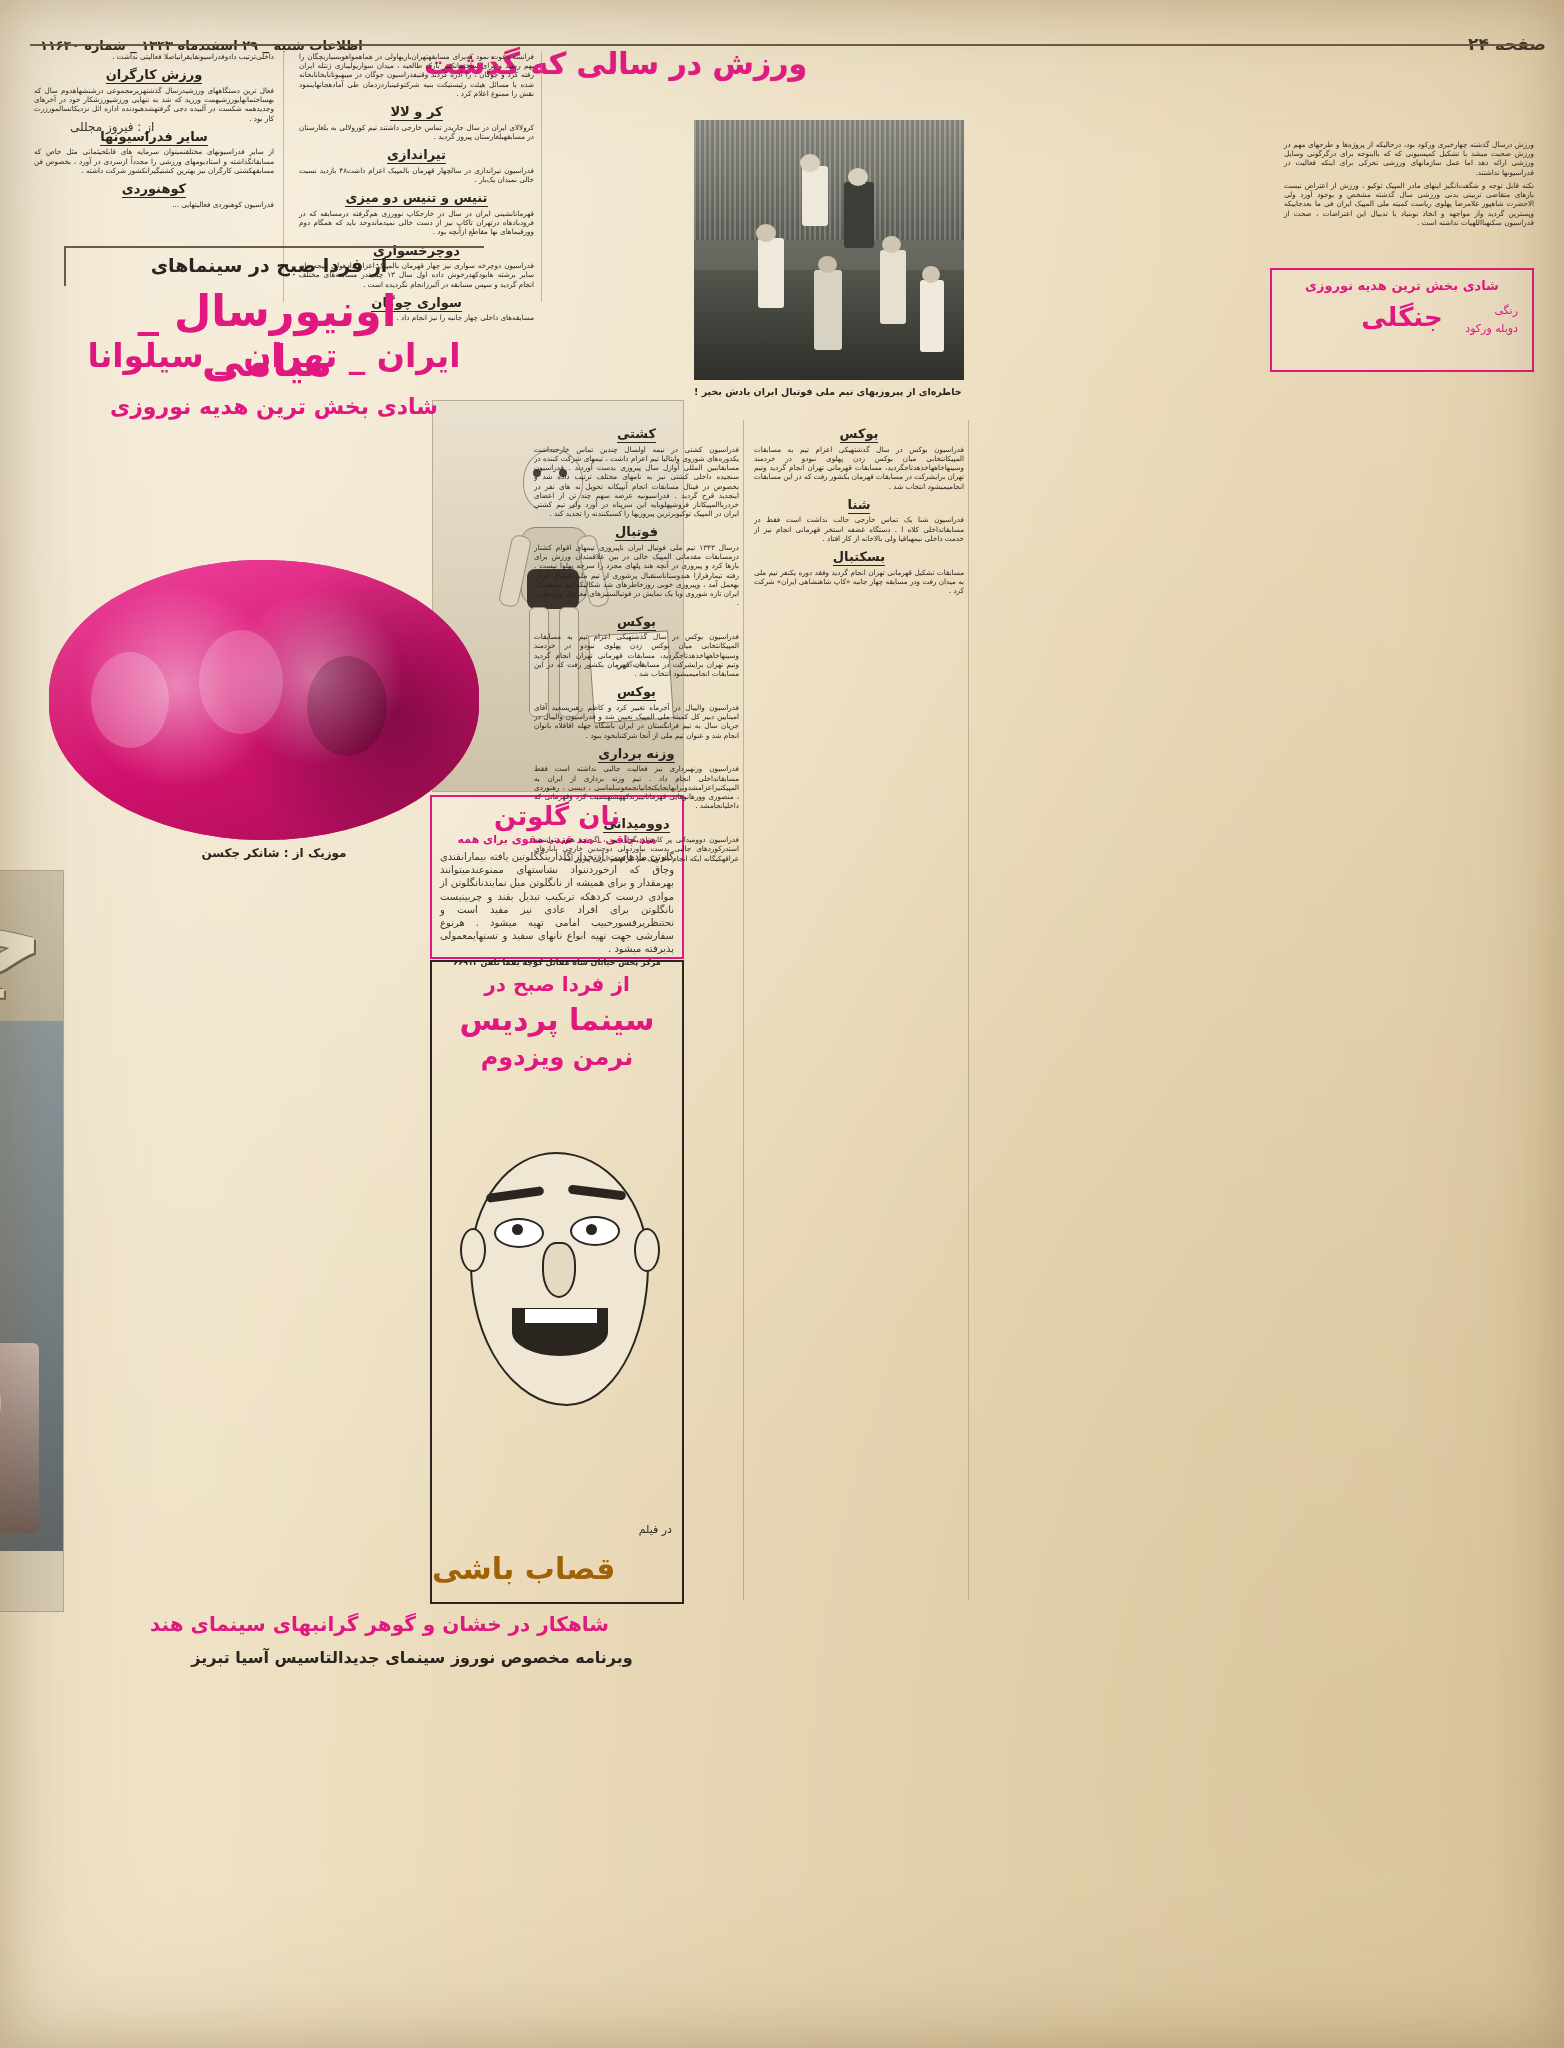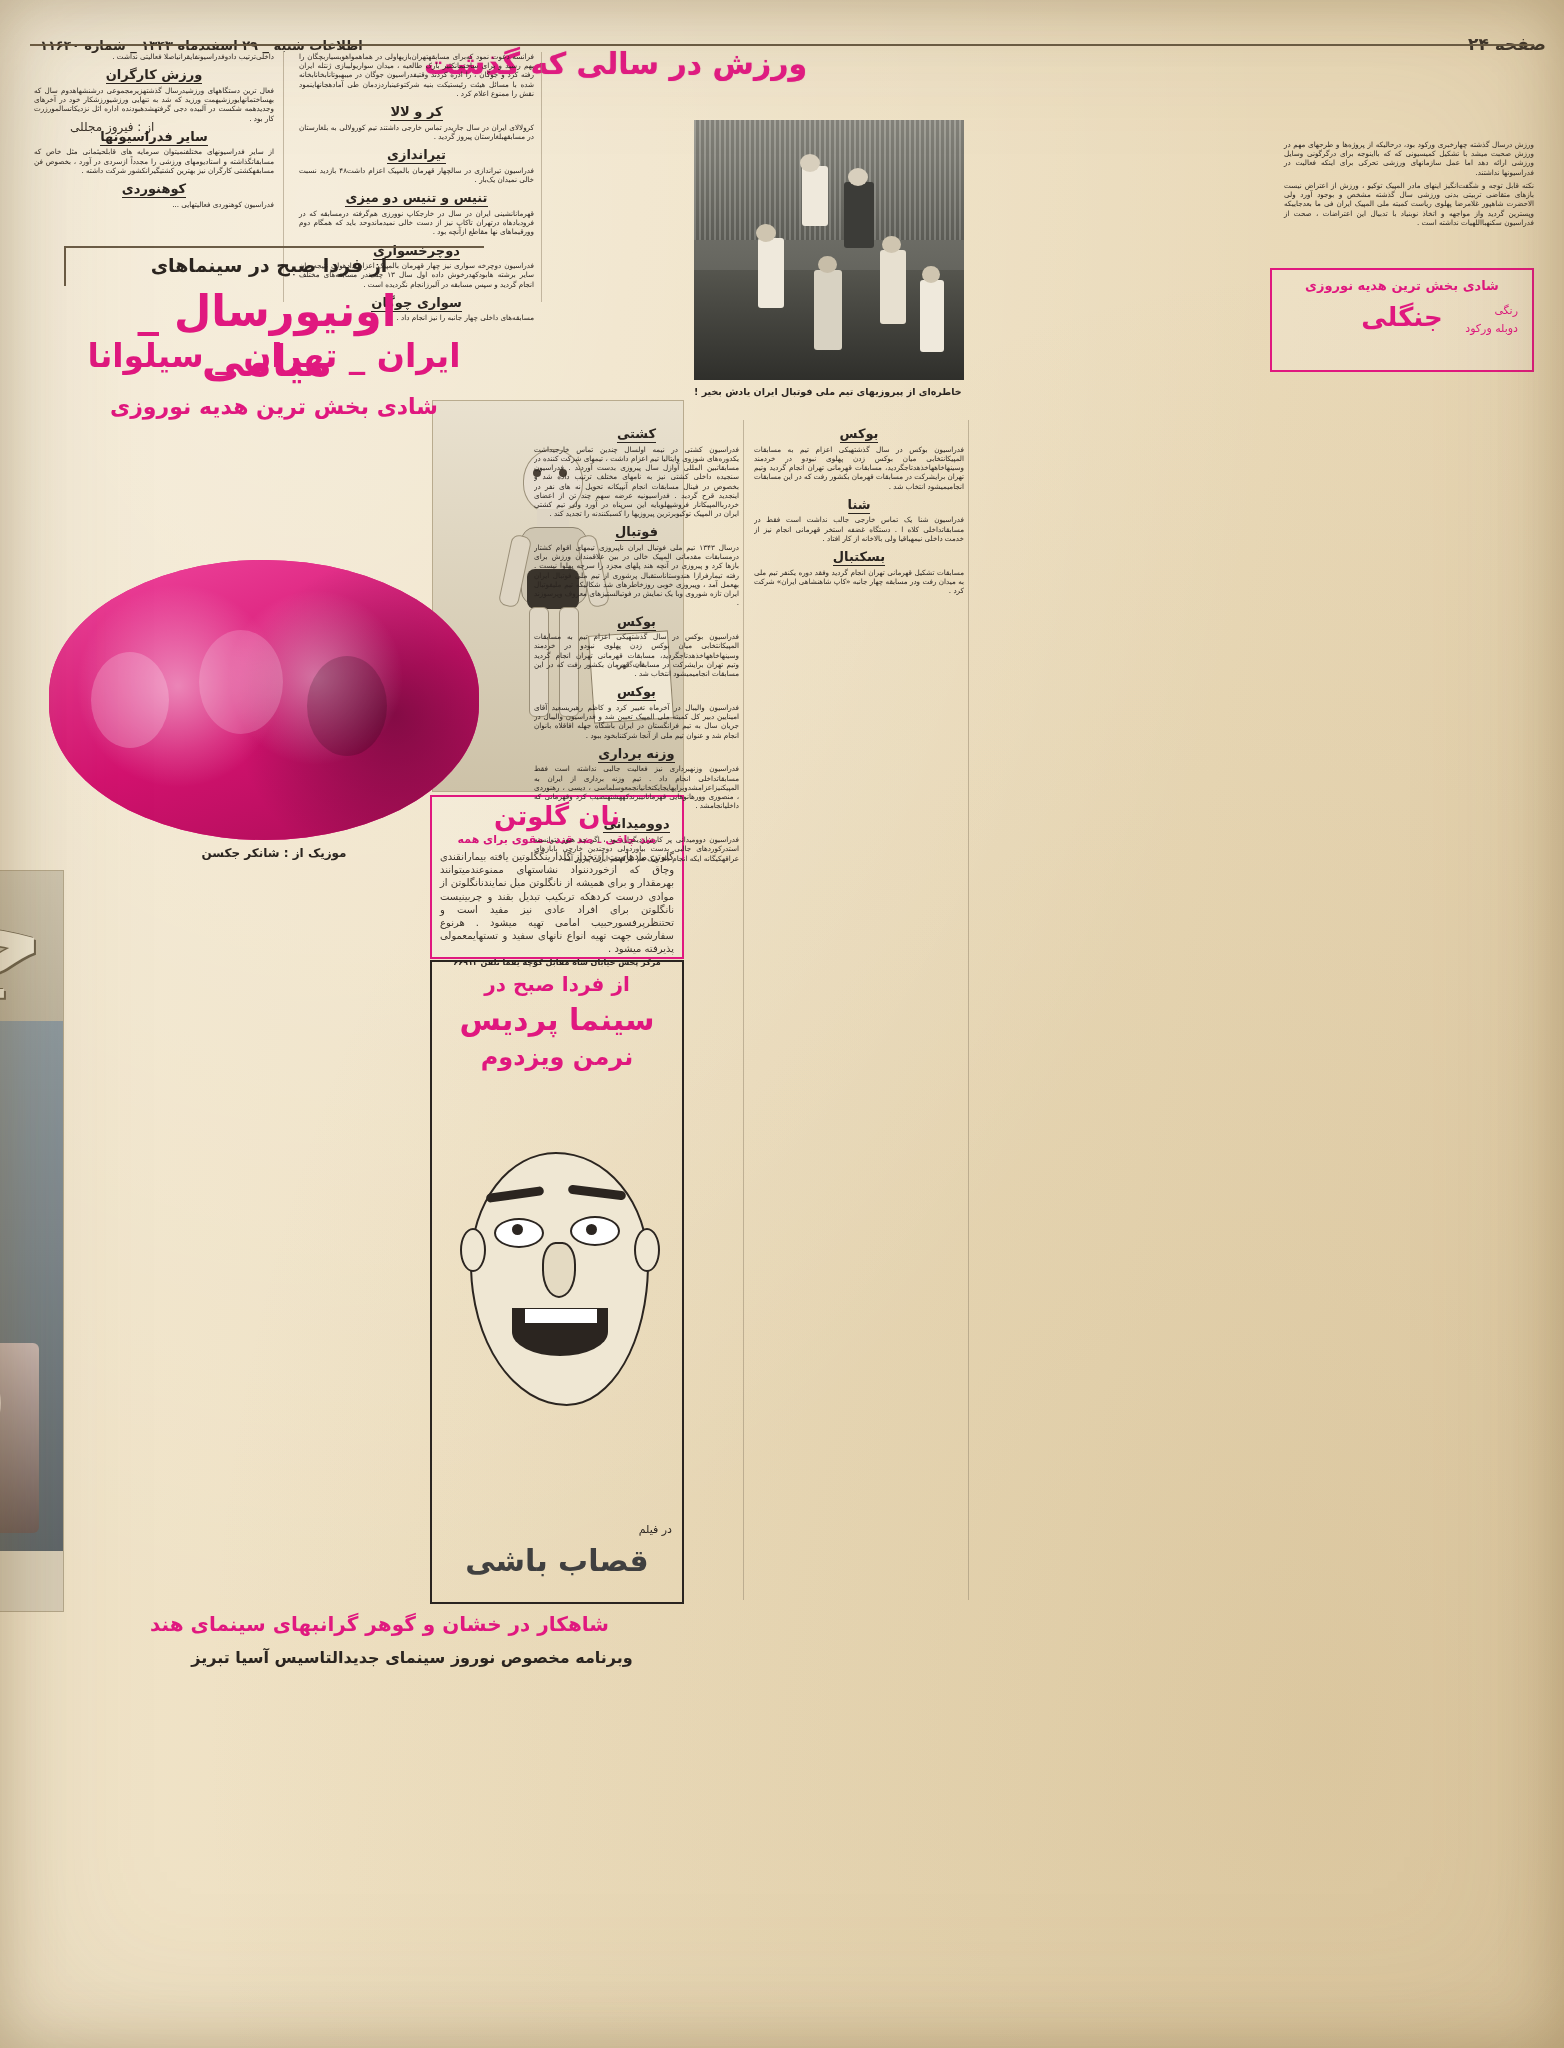--- a/index.html
+++ b/index.html
@@ -77,21 +77,21 @@
   #ad-nan .sub{text-align:center;font-size:11px;font-weight:bold;color:#d5157a;margin-top:2px;}
   #ad-nan .body{font-size:10px;line-height:1.32;color:#3a322a;text-align:justify;padding:4px 8px 0 8px;}
   #ad-nan .tel{text-align:center;font-size:8px;font-weight:bold;color:#2b2520;margin-top:2px;}
 
   
   #ad-pardis{right:880px;top:960px;width:250px;height:640px;}
   #ad-pardis .l1{text-align:center;font-size:20px;font-weight:bold;color:#e0187f;margin-top:10px;}
   #ad-pardis .l2{text-align:center;font-size:30px;font-weight:bold;color:#e0187f;margin-top:6px;}
   #ad-pardis .l3{text-align:center;font-size:24px;font-weight:bold;color:#e0187f;margin-top:6px;}
   #ad-pardis .l4{position:absolute;bottom:66px;right:10px;font-size:11px;color:#2b2520;}
-  #ad-pardis .l5{position:absolute;bottom:24px;left:0;right:0;text-align:center;font-size:30px;font-weight:bold;color:#404040;}
+  #ad-pardis .l5{position:absolute;bottom:16px;left:0;right:0;text-align:left;font-size:30px;font-weight:bold;color:#a16207;}
   #face{position:absolute;left:18px;top:170px;width:215px;height:330px;}
 
   
   #ad-cinema{right:60px;top:248px;width:420px;height:330px;}
   #cin-head{position:absolute;right:30px;top:6px;left:20px;text-align:center;font-size:19px;font-weight:bold;color:#2b2520;}
   #cin-l1{position:absolute;left:10px;right:24px;top:38px;text-align:center;font-size:43px;font-weight:bold;color:#e0187f;}
   #cin-l2{position:absolute;left:10px;right:10px;top:88px;text-align:center;font-size:33px;font-weight:bold;color:#e0187f;}
   #cin-l3{position:absolute;left:10px;right:10px;top:146px;text-align:center;font-size:22px;font-weight:bold;color:#e0187f;}
 
   

